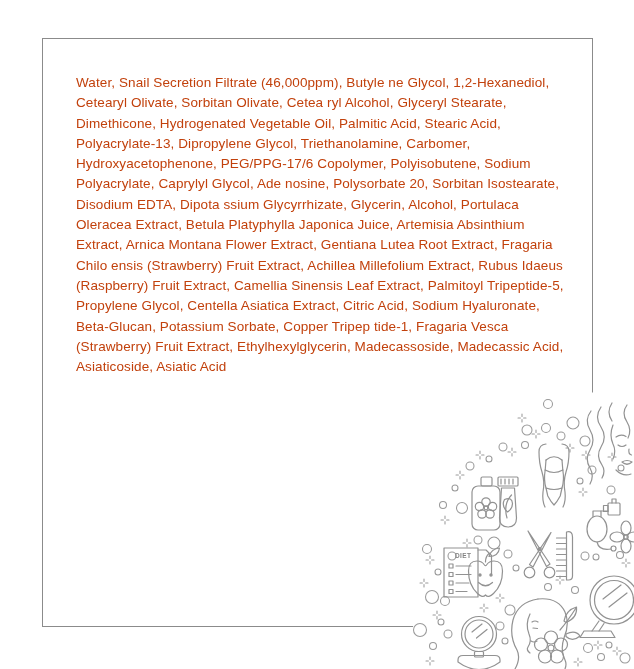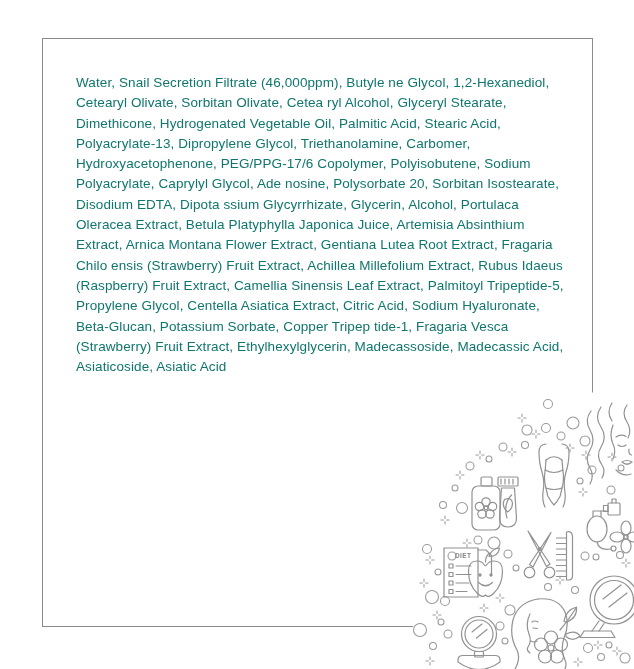--- a/index.html
+++ b/index.html
@@ -18,21 +18,21 @@
     background:#ffffff;
     box-sizing:border-box;
   }
   .ingredients-text{
     position:absolute;
     left:33px;top:34px;
     width:492px;
     margin:0;
     font-size:13.5px;
     line-height:20.3px;
-    color:#0f766e;
+    color:#c2410c;
     letter-spacing:0.1px;
   }
   .illustration{
     position:absolute;
     left:410px;top:383px;
     width:224px;height:286px;
   }
   .illustration svg{display:block;width:224px;height:286px;}
   .ic{fill:none;stroke:#929292;stroke-width:1.2;stroke-linecap:round;stroke-linejoin:round;}
   .ic-thin{fill:none;stroke:#9a9a9a;stroke-width:1.05;stroke-linecap:round;stroke-linejoin:round;}

